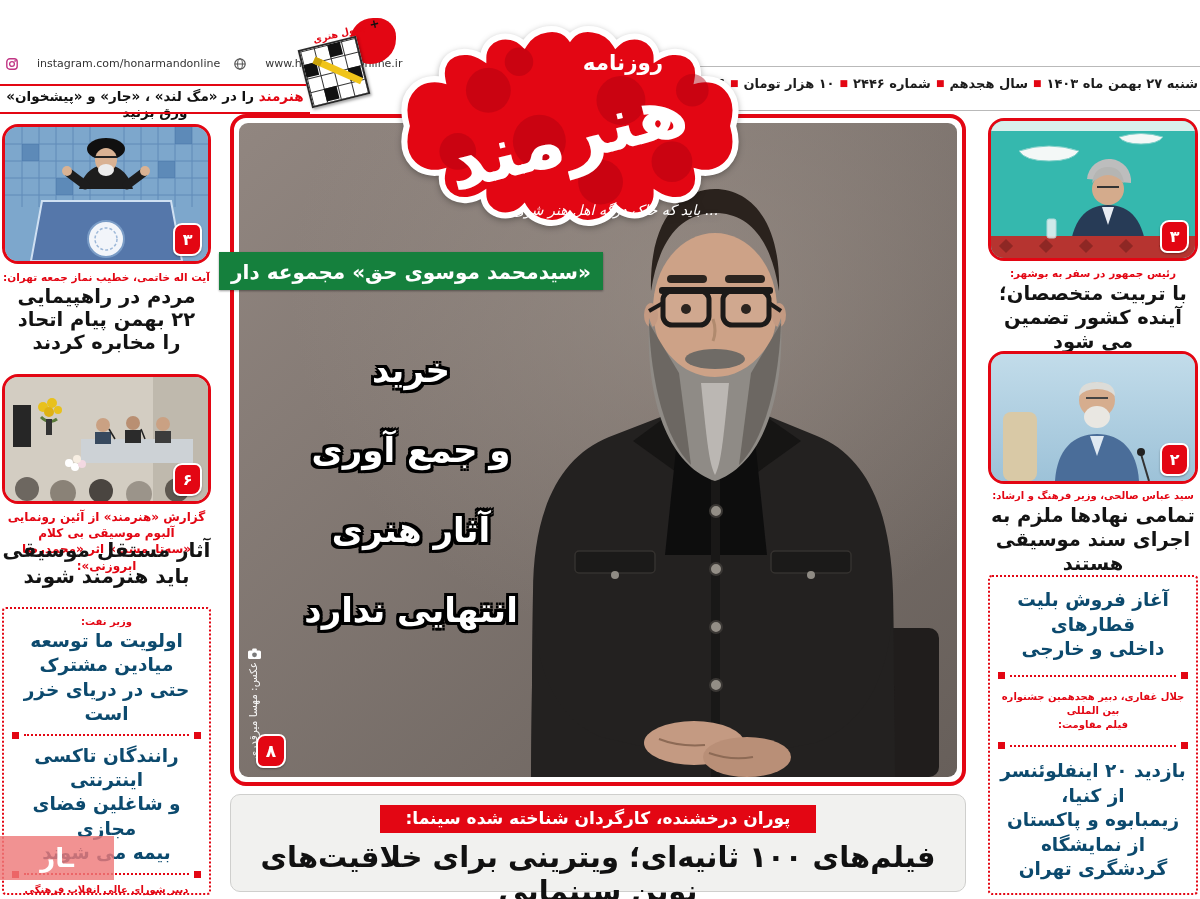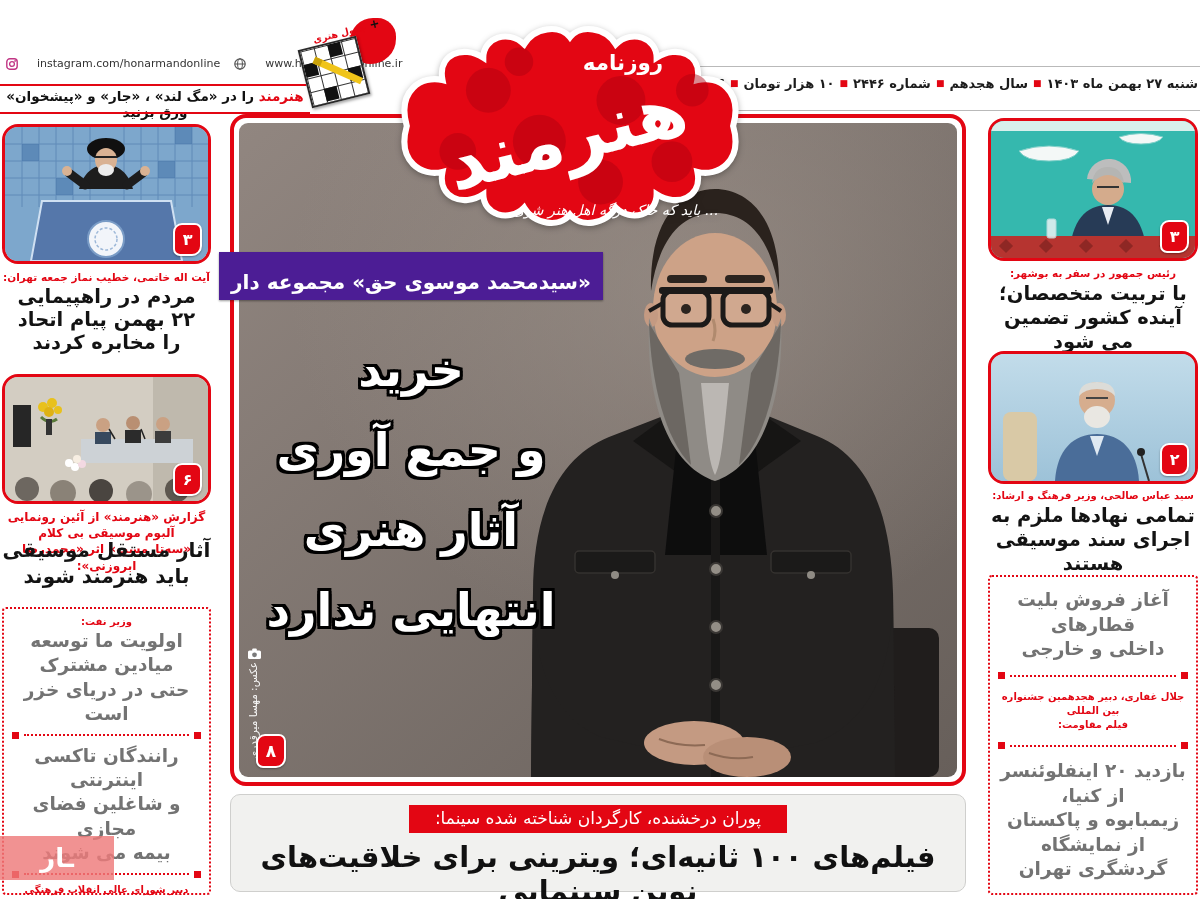--- a/index.html
+++ b/index.html
@@ -43,47 +43,47 @@
          border:2px solid #fff;border-radius:9px 7px 10px 7px;color:#fff;font-weight:bold;
          font-size:16px;display:flex;align-items:center;justify-content:center;
          box-shadow:0 1px 2px rgba(0,0,0,.35);z-index:3;}
   .kicker{position:absolute;color:#e30613;font-weight:bold;text-align:center;
           white-space:pre-line;line-height:1.35;}
   .hl{position:absolute;color:#131313;font-weight:bold;text-align:center;white-space:pre-line;}
   .dotted-box{position:absolute;border:2.5px dotted #e30613;border-radius:4px;box-sizing:border-box;
               display:flex;flex-direction:column;justify-content:space-evenly;padding:6px 6px;}
   .dotted-box .k{color:#e30613;font-weight:bold;text-align:center;font-size:10px;
                  line-height:1.4;white-space:pre-line;}
-  .dotted-box .h{color:#737373;font-weight:bold;text-align:center;font-size:18.5px;
+  .dotted-box .h{color:#0c4a6e;font-weight:bold;text-align:center;font-size:18.5px;
                  line-height:1.32;white-space:pre-line;}
   .divider{display:flex;align-items:center;gap:5px;margin:5px 2px;}
   .divider::before,.divider::after{content:"";width:7px;height:7px;background:#e30613;flex:0 0 auto;}
   .divider .dl{flex:1;border-top:2.5px dotted #e30613;height:0;}
   
   .center-frame{position:absolute;left:230px;top:114px;width:736px;height:672px;box-sizing:border-box;
                 border:4px solid #e30613;border-radius:16px;background:#fff;padding:5px;z-index:2;}
   .center-frame svg{display:block;border-radius:9px;}
   .c-kick{position:absolute;left:244px;top:252px;width:334px;display:flex;flex-direction:column;
           align-items:center;gap:7px;z-index:4;}
-  .c-kick .line{background:#4c1d95;color:#fff;font-weight:bold;font-size:20px;
-                padding:18px 12px 6px;box-shadow:0 1px 2px rgba(0,0,0,.4);white-space:nowrap;}
+  .c-kick .line{background:#15803d;color:#fff;font-weight:bold;font-size:20px;
+                padding:8px 12px 6px;box-shadow:0 1px 2px rgba(0,0,0,.4);white-space:nowrap;}
   .c-hl{position:absolute;left:244px;top:330px;width:334px;z-index:4;text-align:center;
-        color:#fff;font-weight:bold;font-size:46px;line-height:80px;white-space:pre-line;
+        color:#fff;font-weight:bold;font-size:34px;line-height:80px;white-space:pre-line;
         text-shadow:-3px -3px 0 #000,3px -3px 0 #000,-3px 3px 0 #000,3px 3px 0 #000,
                     0 -3px 0 #000,0 3px 0 #000,-3px 0 0 #000,3px 0 0 #000;}
   .credit-icon{position:absolute;left:248px;top:648px;z-index:4;}
   .credit{position:absolute;left:247px;top:662px;height:122px;z-index:4;color:#fff;
           font-size:10.5px;writing-mode:vertical-rl;transform:rotate(180deg);opacity:.95;}
   .c-badge{position:absolute;left:256px;top:734px;width:26px;height:30px;background:#e30613;
            border:2px solid #fff;border-radius:9px 7px 10px 7px;color:#fff;font-weight:bold;
            font-size:17px;display:flex;align-items:center;justify-content:center;z-index:4;
            box-shadow:0 1px 2px rgba(0,0,0,.35);}
   .banner{position:absolute;left:230px;top:794px;width:736px;height:98px;box-sizing:border-box;
           background:#f1f1ef;border:1px solid #cfcfcd;border-radius:10px;text-align:center;}
-  .banner .bk{display:inline-block;margin-top:10px;background:#e30613;color:#fff;font-weight:normal;
+  .banner .bk{display:inline-block;margin-top:10px;background:#e30613;color:#fff;font-weight:bold;
               font-size:17px;padding:3px 26px 5px;}
   .banner .bh{margin-top:7px;color:#111;font-weight:bold;font-size:29px;}
   
   .watermark{position:absolute;left:0;top:836px;width:114px;height:44px;z-index:6;
              background:rgba(238,122,122,.82);color:#fff;font-weight:bold;font-size:26px;
              display:flex;align-items:center;justify-content:center;}
 </style>
 </head>
 <body>
 

